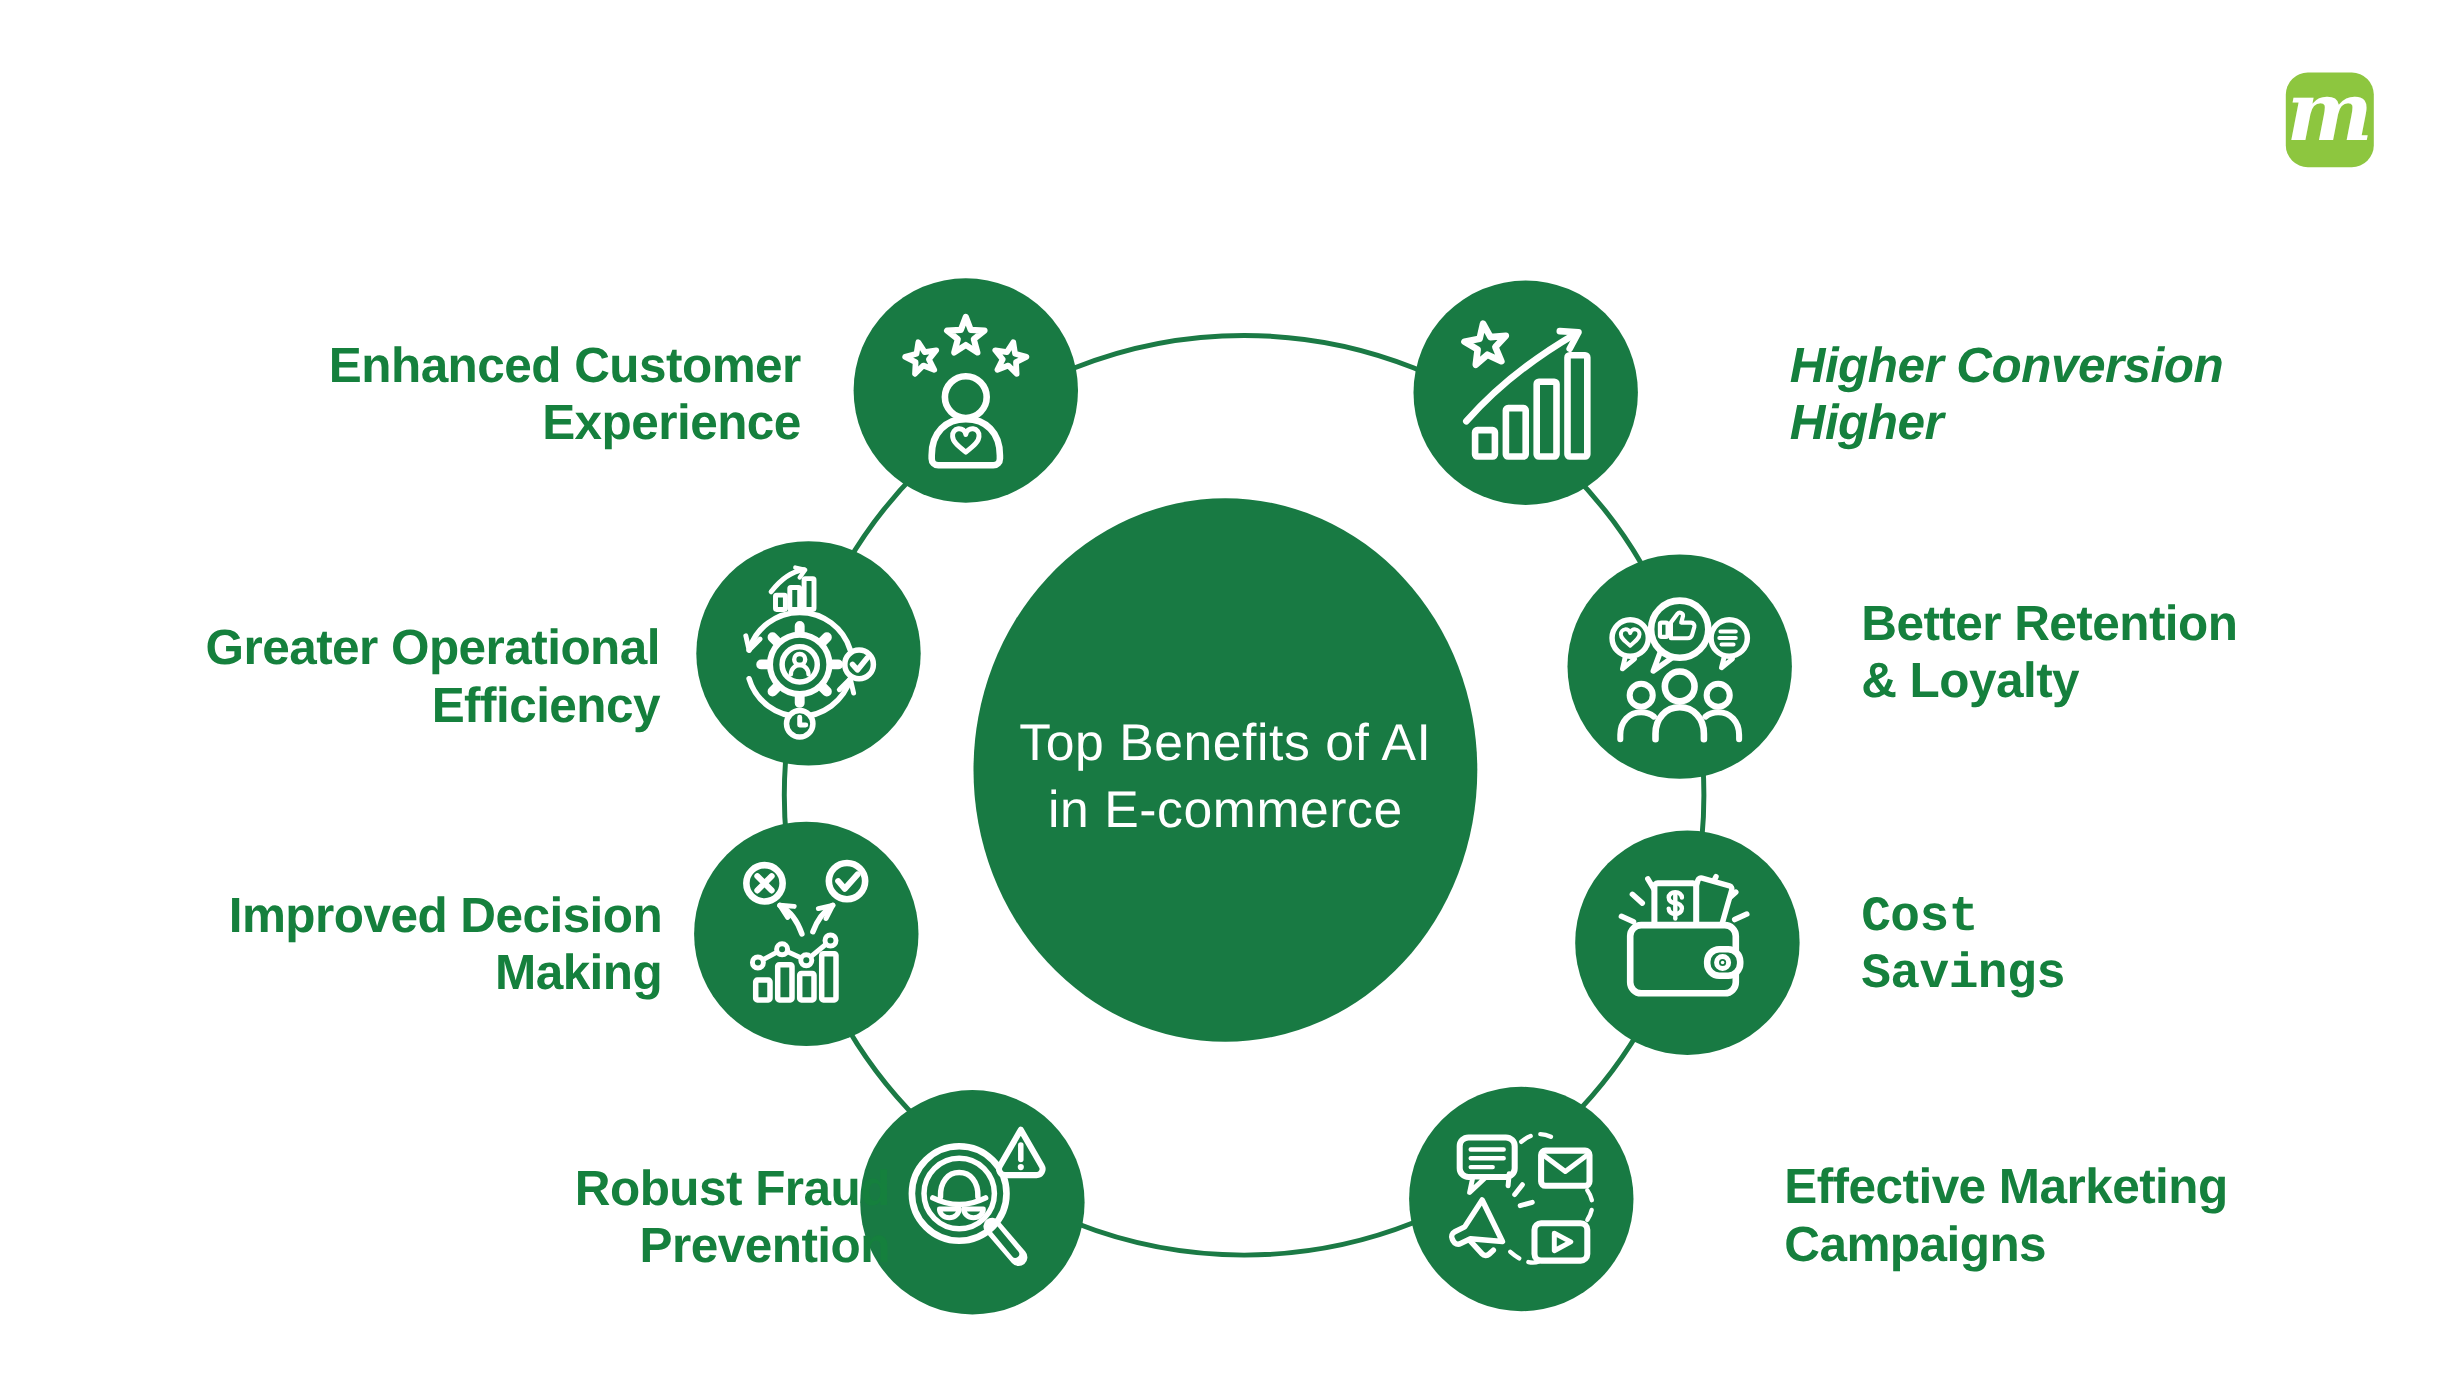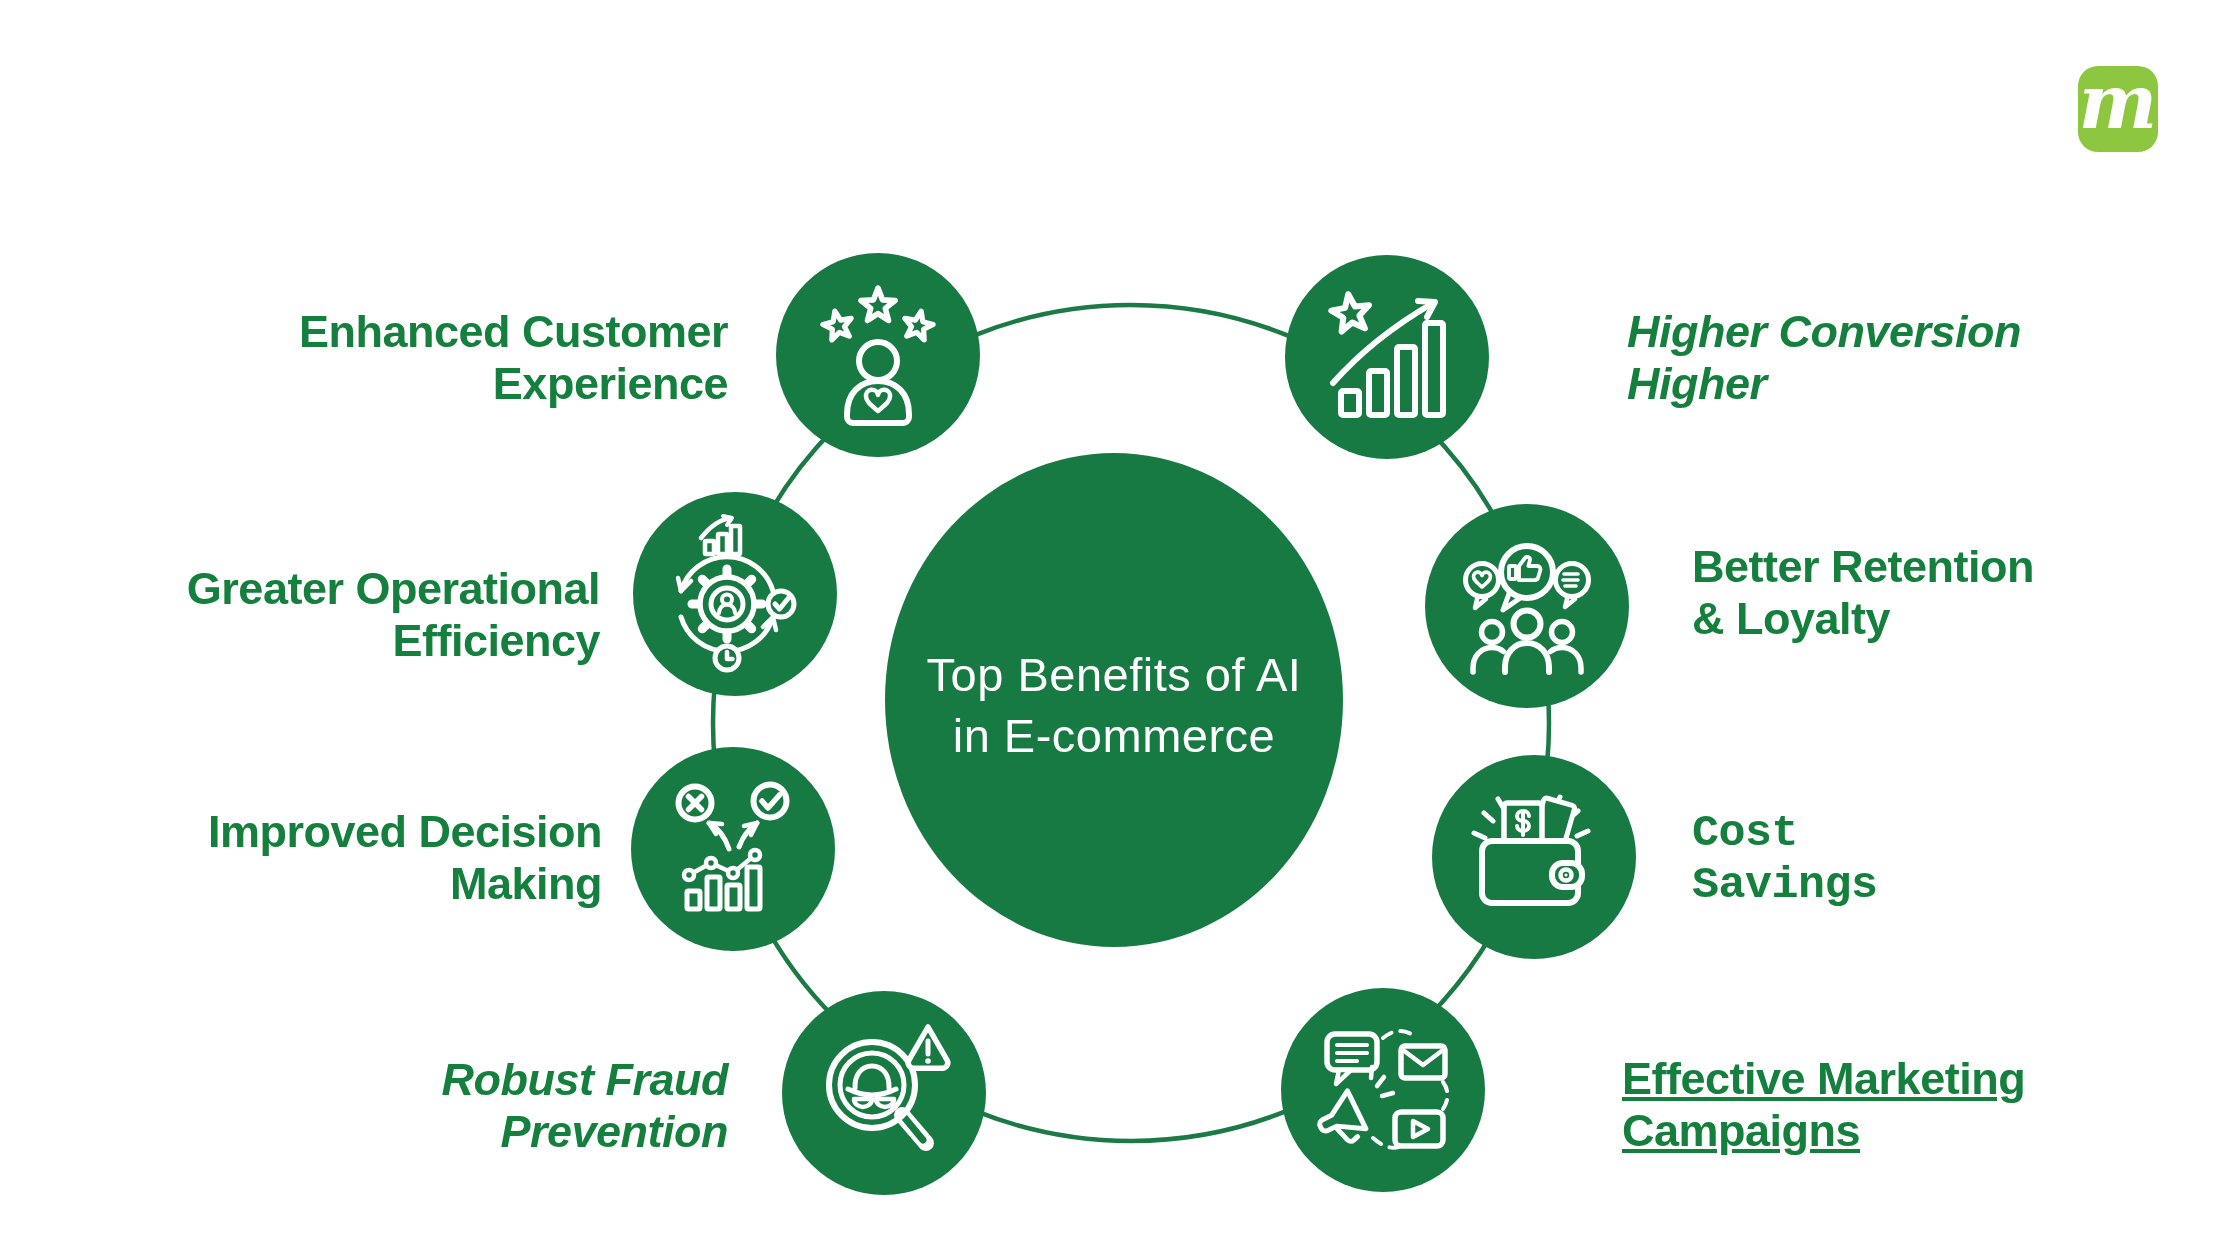--- a/index.html
+++ b/index.html
@@ -228,25 +228,25 @@
   <span class="ln">&amp; Loyalty</span>
 </div>
 <div class="label right" style="right:1638px;top:806px;">
   <span class="ln">Improved Decision</span>
   <span class="ln">Making</span>
 </div>
 <div class="label" style="left:1692px;top:808px;font-family:Liberation Mono, monospace;">
   <span class="ln">Cost</span>
   <span class="ln">Savings</span>
 </div>
-<div class="label right" style="right:1512px;top:1054px;font-style:italic;">
+<div class="label right" style="right:1431px;top:1054px;">
   <span class="ln">Robust Fraud</span>
   <span class="ln">Prevention</span>
 </div>
-<div class="label" style="left:1622px;top:1053px;text-decoration:underline;">
+<div class="label" style="left:1622px;top:1053px;">
   <span class="ln">Effective Marketing</span>
   <span class="ln">Campaigns</span>
 </div>
 
 <div class="brand-logo">
   <span>m</span>
 </div>
 
 </div>
 

